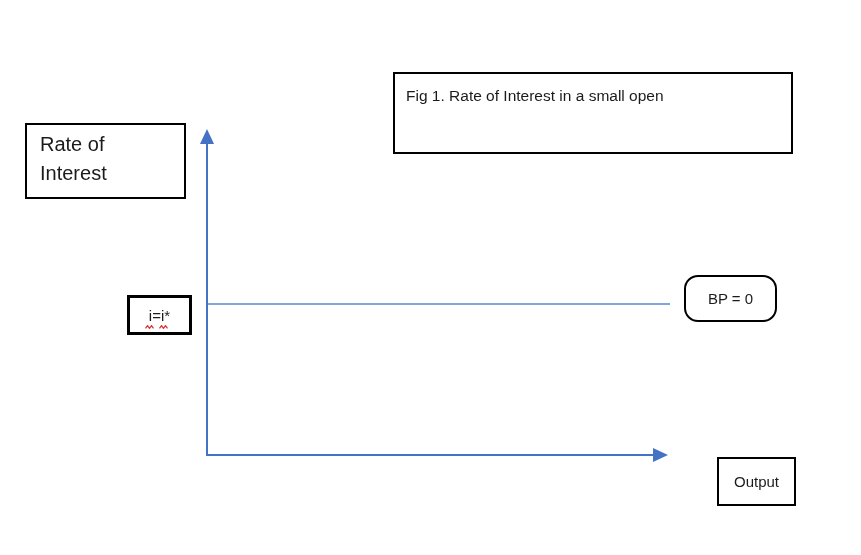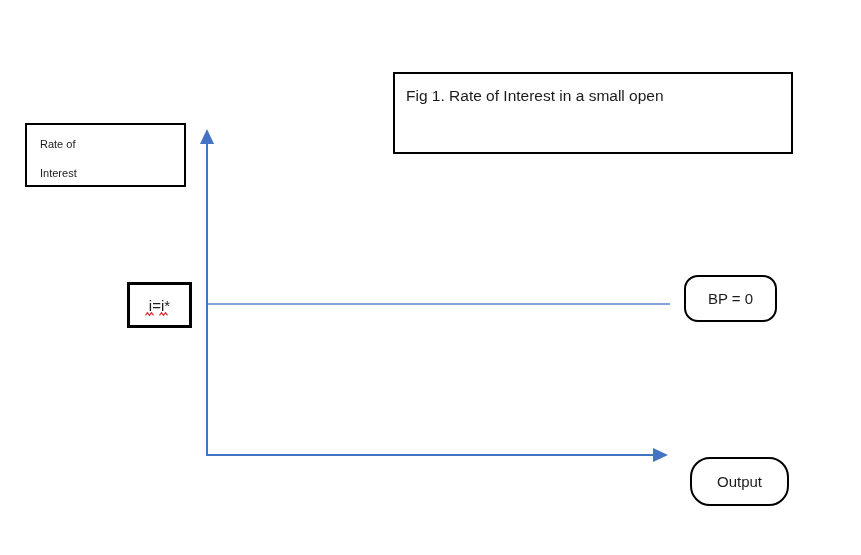--- a/index.html
+++ b/index.html
@@ -27,51 +27,50 @@
   .title-box {
     left: 393px; top: 37px;
     width: 400px; height: 82px;
     padding: 8px 10px 0 11px;
     font-size: 15.5px;
     line-height: 28px;
     margin-top: 35px;
   }
   .rate-box {
     left: 25px; top: 123px;
-    width: 161px; height: 64px;
+    width: 161px; height: 76px;
     padding: 5px 0 12px 13px;
-    font-size: 11px;
+    font-size: 20px;
     line-height: 29px;
   }
   .ii-box {
-    left: 127px; top: 282px;
-    width: 65px; height: 46px;
+    left: 127px; top: 295px;
+    width: 65px; height: 40px;
     border-width: 3px;
     display: flex;
     align-items: center;
     justify-content: center;
     font-size: 15px;
   }
   .bp-box {
     left: 684px; top: 275px;
     width: 93px; height: 47px;
     display: flex;
     align-items: center;
     justify-content: center;
     font-size: 15px;
     border-radius: 14px;
   }
   .output-box {
-    left: 690px; top: 457px;
-    width: 99px; height: 49px;
+    left: 717px; top: 457px;
+    width: 79px; height: 49px;
     display: flex;
     align-items: center;
     justify-content: center;
     font-size: 15px;
-    border-radius: 20px;
   }
   .squiggle {
     position: absolute;
     width: 9px; height: 4px;
   }
   .squiggle.s1 { left: 15px; top: 27px; }
   .squiggle.s2 { left: 29px; top: 27px; }
 </style>
 </head>
 <body>

